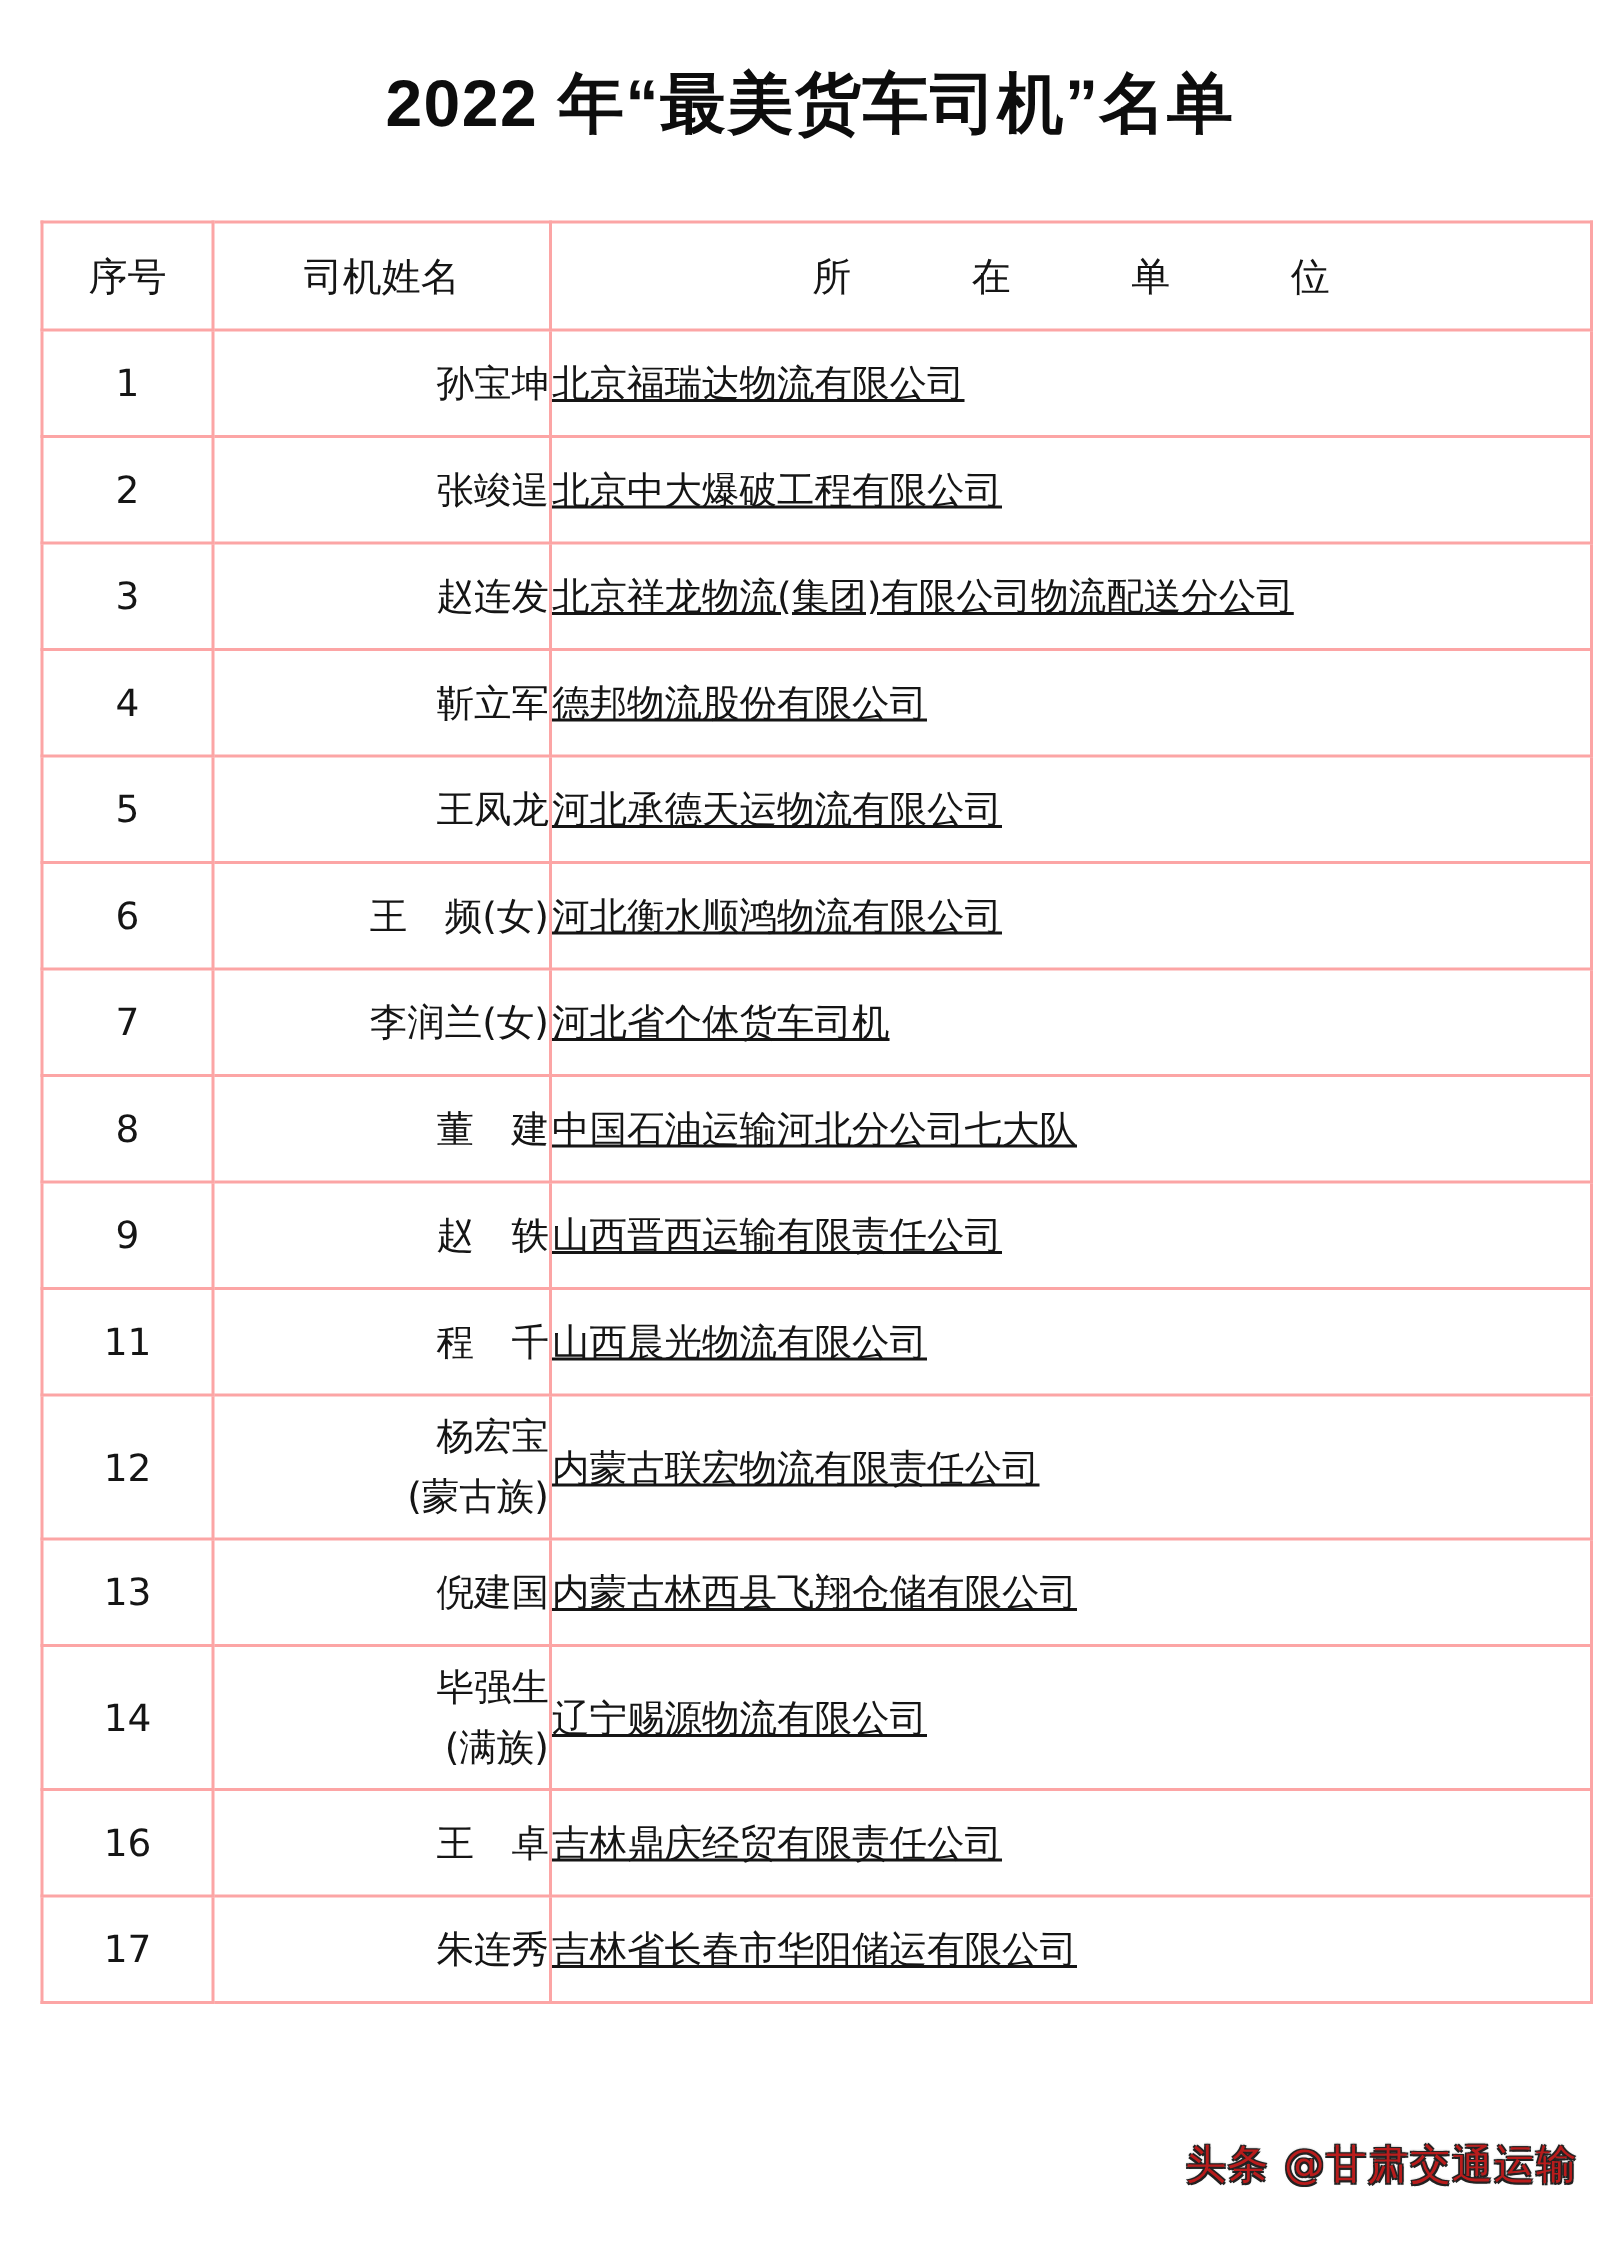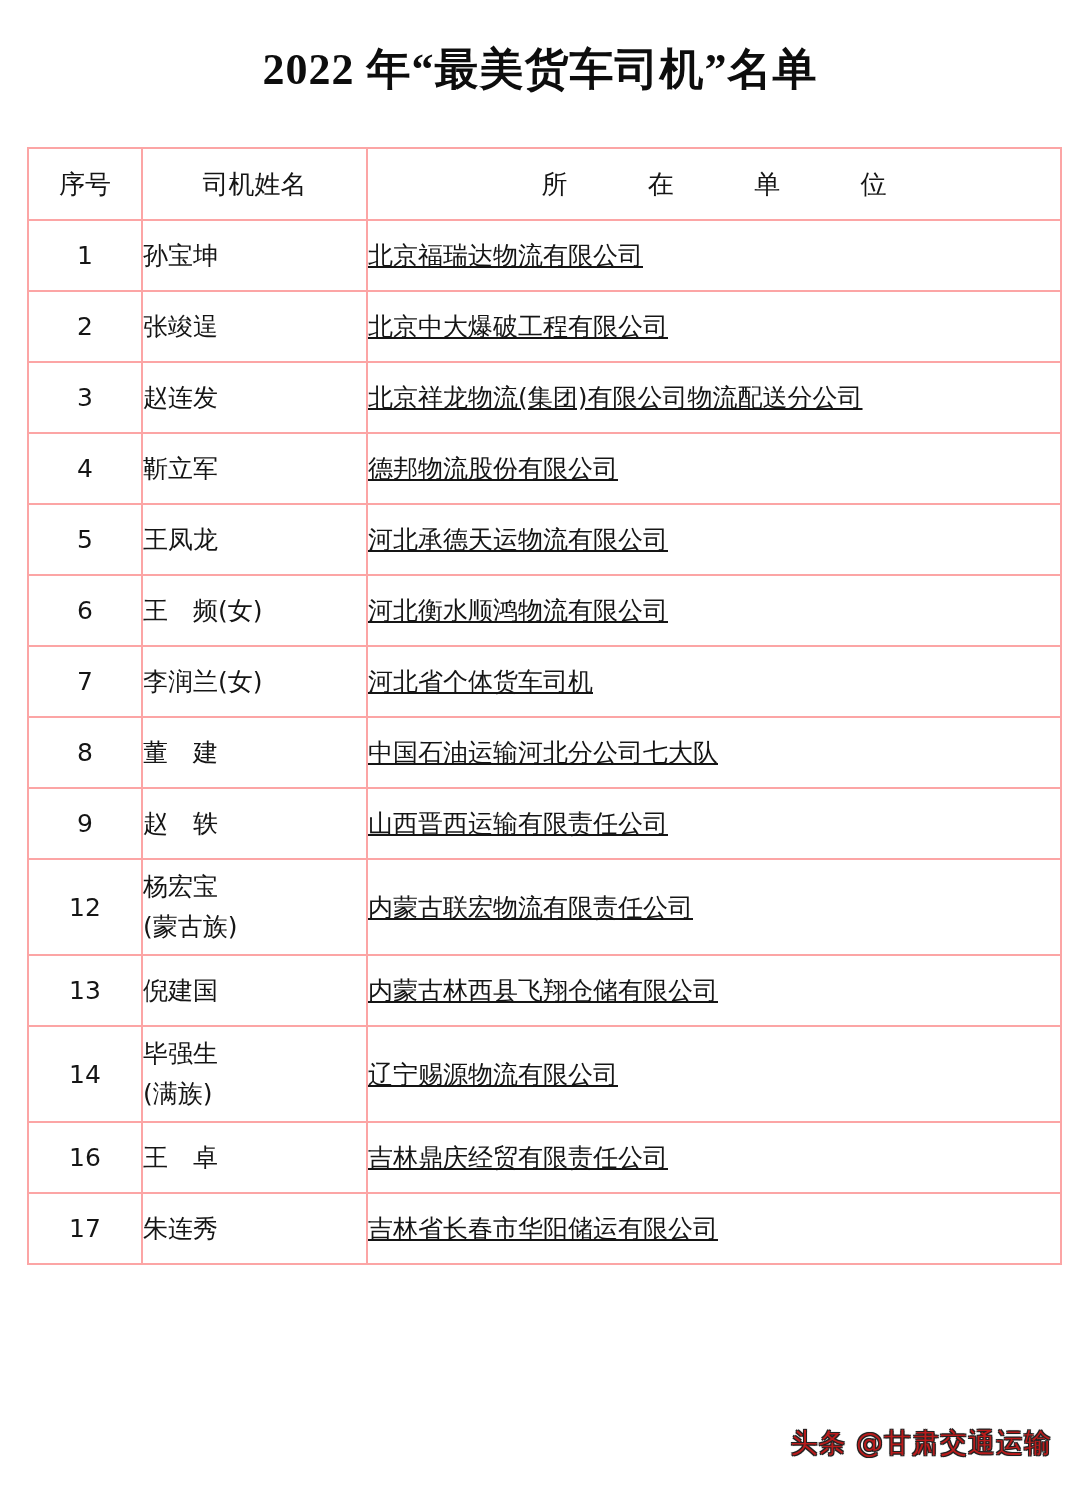--- a/index.html
+++ b/index.html
@@ -18,21 +18,21 @@
     .title {
       position: absolute;
       left: 0;
       top: 40px;
       width: 1080px;
       text-align: center;
       font-size: 44px;
       font-weight: bold;
       letter-spacing: 1px;
       color: #0d0d0d;
-      font-family: Liberation Serif, serif;
+      font-family: Liberation Sans, sans-serif;
     }
     table.roster {
       position: absolute;
       left: 27px;
       top: 147px;
       width: 1033px;
       border-collapse: collapse;
       table-layout: fixed;
     }
     table.roster col.c-no { width: 114px; }
@@ -52,21 +52,21 @@
       font-size: 26px;
     }
     table.roster td { height: 69px; }
     table.roster tr.tall td { height: 94px; }
     td.no {
       text-align: center;
       font-family: "DejaVu Serif", "Liberation Serif", serif;
       font-size: 25px;
     }
     td.name {
-      text-align: left;
+      text-align: right;
       line-height: 40px;
     }
     td.unit {
       text-align: left;
       padding-left: 10px;
       text-decoration: underline;
     }
     th.unit-head span.spread {
       display: inline-block;
       width: 345px;
@@ -162,20 +162,27 @@
         </td>
         <td class="unit">中国石油运输河北分公司七大队</td>
       </tr>
       <tr>
         <td class="no">9</td>
         <td class="name">
           <div>赵　轶</div>
         </td>
         <td class="unit">山西晋西运输有限责任公司</td>
       </tr>
+      <tr>
+        <td class="no">11</td>
+        <td class="name">
+          <div>程　千</div>
+        </td>
+        <td class="unit">山西晨光物流有限公司</td>
+      </tr>
       <tr class="tall">
         <td class="no">12</td>
         <td class="name">
           <div>杨宏宝</div>
           <div>(蒙古族)</div>
         </td>
         <td class="unit">内蒙古联宏物流有限责任公司</td>
       </tr>
       <tr>
         <td class="no">13</td>

